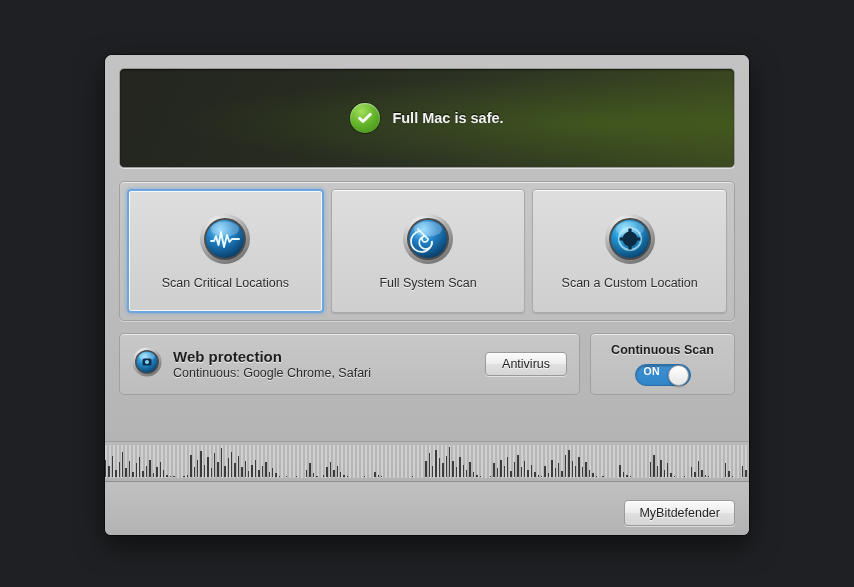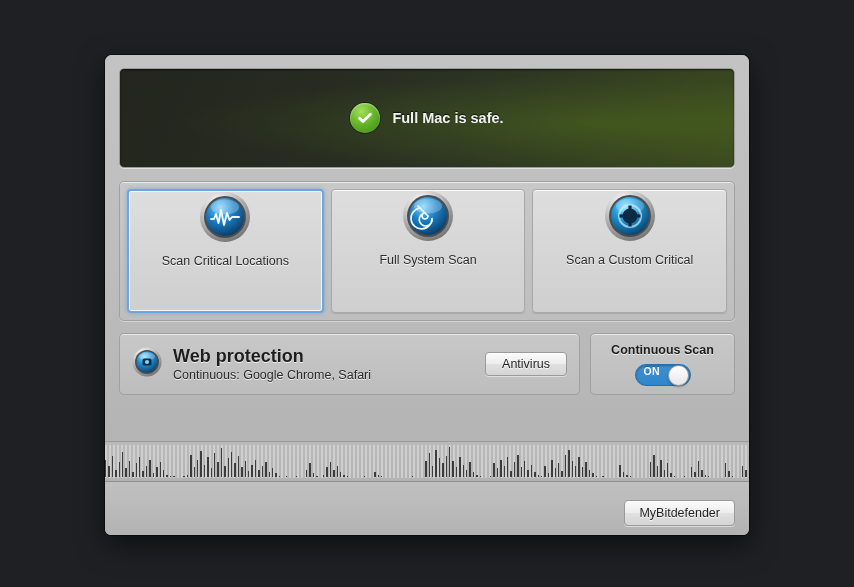--- a/index.html
+++ b/index.html
@@ -80,42 +80,42 @@
     border: 1px solid #a0a0a0;
     box-shadow: inset 0 1px 0 rgba(255,255,255,.6), 0 1px 0 rgba(255,255,255,.4);
     display: flex; align-items: center; gap: 7px;
     padding: 7px;
   }
   .scan-card {
     flex: 1; height: 100%; border-radius: 4px;
     background: linear-gradient(to bottom, #dedede 0%, #d6d6d6 50%, #cfcfcf 100%);
     border: 1px solid #a9a9a9;
     box-shadow: inset 0 1px 0 rgba(255,255,255,.85), 0 1px 1px rgba(0,0,0,.12);
-    display: flex; flex-direction: column; align-items: center; justify-content: flex-start;
+    display: flex; flex-direction: column; align-items: center; justify-content: center;
     gap: 11px; position: relative;
   }
   .scan-card.selected {
     border: 2px solid #6ba6e0;
     box-shadow: inset 0 0 0 1px rgba(255,255,255,.8), 0 0 4px rgba(80,150,220,.6);
   }
   .orb { width: 52px; height: 52px; position: relative; }
   .orb svg { display: block; }
   .scan-label { font-size: 12.5px; color: #2c2c2c; text-shadow: 0 1px 0 rgba(255,255,255,.8); }
 
   
   .panels-row { margin-top: 12px; display: flex; gap: 10px; height: 62px; }
   .web-panel {
     flex: 1; border-radius: 5px;
     background: linear-gradient(to bottom, #c8c8c8, #bdbdbd);
     border: 1px solid #a0a0a0;
     box-shadow: inset 0 1px 0 rgba(255,255,255,.6);
     display: flex; align-items: center; padding: 0 12px; gap: 11px;
   }
   .web-texts { flex: 0 0 auto; }
-  .web-title { font-size: 18px; font-weight: bold; color: #1d1d1d; text-shadow: 0 1px 0 rgba(255,255,255,.7); }
+  .web-title { font-size: 15px; font-weight: bold; color: #1d1d1d; text-shadow: 0 1px 0 rgba(255,255,255,.7); }
   .web-sub { font-size: 12.5px; color: #2a2a2a; text-shadow: 0 1px 0 rgba(255,255,255,.7); margin-top: 1px; }
   .btn {
     font-family: "Liberation Sans", sans-serif;
     font-size: 12.5px; color: #1f1f1f;
     background: linear-gradient(to bottom, #fbfbfb 0%, #ededed 48%, #e0e0e0 52%, #d5d5d5 100%);
     border: 1px solid #9a9a9a; border-radius: 4px;
     padding: 4px 16px; text-shadow: 0 1px 0 rgba(255,255,255,.9);
     box-shadow: 0 1px 0 rgba(255,255,255,.5), inset 0 1px 0 rgba(255,255,255,.9);
     cursor: default; white-space: nowrap;
   }
@@ -261,21 +261,21 @@
               <circle cx="26" cy="26" r="11" fill="none" stroke="rgba(190,240,255,.7)" stroke-width="2"></circle>
               <g fill="#0c2c46">
                 <circle cx="26" cy="26" r="7.5"></circle>
                 <rect x="24.4" y="15.5" width="3.2" height="5"></rect>
                 <rect x="24.4" y="31.5" width="3.2" height="5"></rect>
                 <rect x="15.5" y="24.4" width="5" height="3.2"></rect>
                 <rect x="31.5" y="24.4" width="5" height="3.2"></rect>
               </g>
             </svg>
           </div>
-          <div class="scan-label">Scan a Custom Critical</div>
+          <div class="scan-label">Scan a Custom Location</div>
         </div>
       </div>
 
       <div class="panels-row">
 
         <div class="web-panel">
           <div>
             <svg width="30" height="30" viewBox="0 0 30 30">
               <defs>
                 <radialGradient id="bez4" cx="35%" cy="22%" r="85%">

